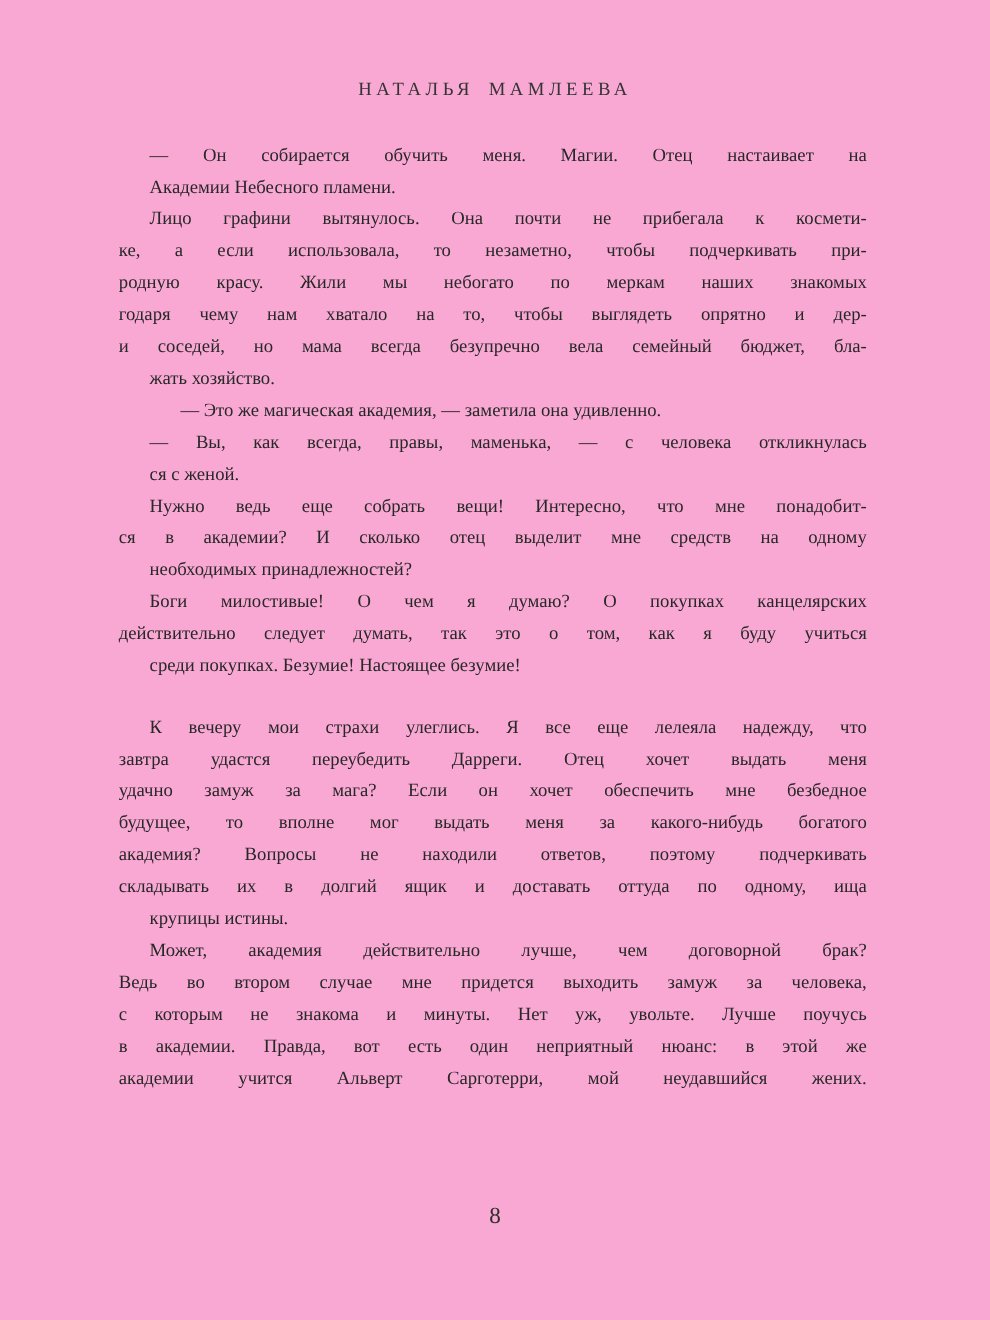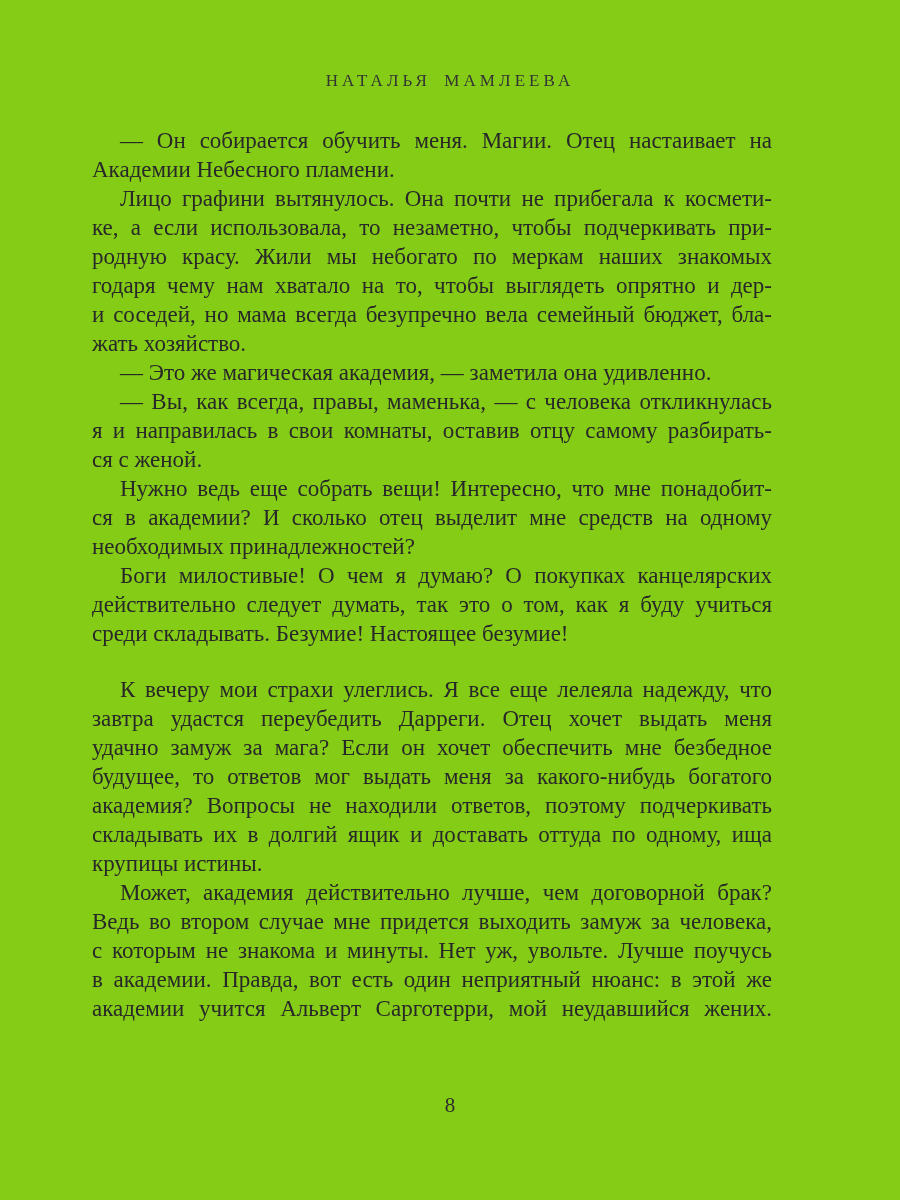--- a/index.html
+++ b/index.html
@@ -4,57 +4,57 @@
 <style>
   html, body {
     margin: 0;
     padding: 0;
     background: #ffffff;
   }
   .book-page {
     position: relative;
     width: 900px;
     height: 1200px;
-    background: #84cc16;
+    background: #f9a8d4;
     overflow: hidden;
     font-family: "Liberation Serif", "DejaVu Serif", serif;
     color: #282828;
   }
   .running-header {
     position: absolute;
     top: 71px;
     left: 0;
     width: 100%;
     text-align: center;
     font-size: 17px;
     line-height: 20px;
     letter-spacing: 0.24em;
     word-spacing: 0.30em;
     color: #343434;
   }
   .text-column {
     position: absolute;
-    left: 92px;
+    left: 108px;
     top: 126px;
     width: 680px;
-    font-size: 23px;
+    font-size: 17px;
     line-height: 29px;
   }
   .para { margin: 0; padding: 0; }
   .line {
     display: block;
     height: 29px;
     line-height: 29px;
     text-align: justify;
     text-align-last: justify;
     white-space: normal;
     overflow: visible;
   }
   .line.first { text-indent: 28px; }
-  .line.end { text-align-last: left; }
+  .line.end { text-align-last: left; margin-left: 28px; }
   .scene-break { height: 27px; }
   .page-number {
     position: absolute;
     top: 1092px;
     left: 0;
     width: 100%;
     text-align: center;
     font-size: 21px;
     line-height: 26px;
     color: #2e2e2e;
@@ -77,39 +77,38 @@
         <div class="line">родную красу. Жили мы небогато по меркам наших знакомых</div>
         <div class="line">годаря чему нам хватало на то, чтобы выглядеть опрятно и дер-</div>
         <div class="line">и соседей, но мама всегда безупречно вела семейный бюджет, бла-</div>
         <div class="line end">жать хозяйство.</div>
       </div>
       <div class="para">
         <div class="line first end">— Это же магическая академия, — заметила она удивленно.</div>
       </div>
       <div class="para">
         <div class="line first">— Вы, как всегда, правы, маменька, — с человека откликнулась</div>
-        <div class="line">я и направилась в свои комнаты, оставив отцу самому разбирать-</div>
         <div class="line end">ся с женой.</div>
       </div>
       <div class="para">
         <div class="line first">Нужно ведь еще собрать вещи! Интересно, что мне понадобит-</div>
         <div class="line">ся в академии? И сколько отец выделит мне средств на одному</div>
         <div class="line end">необходимых принадлежностей?</div>
       </div>
       <div class="para">
         <div class="line first">Боги милостивые! О чем я думаю? О покупках канцелярских</div>
         <div class="line">действительно следует думать, так это о том, как я буду учиться</div>
-        <div class="line end">среди складывать. Безумие! Настоящее безумие!</div>
+        <div class="line end">среди покупках. Безумие! Настоящее безумие!</div>
       </div>
       <div class="scene-break"></div>
       <div class="para">
         <div class="line first">К вечеру мои страхи улеглись. Я все еще лелеяла надежду, что</div>
         <div class="line">завтра удастся переубедить Дарреги. Отец хочет выдать меня</div>
         <div class="line">удачно замуж за мага? Если он хочет обеспечить мне безбедное</div>
-        <div class="line">будущее, то ответов мог выдать меня за какого-нибудь богатого</div>
+        <div class="line">будущее, то вполне мог выдать меня за какого-нибудь богатого</div>
         <div class="line">академия? Вопросы не находили ответов, поэтому подчеркивать</div>
         <div class="line">складывать их в долгий ящик и доставать оттуда по одному, ища</div>
         <div class="line end">крупицы истины.</div>
       </div>
       <div class="para">
         <div class="line first">Может, академия действительно лучше, чем договорной брак?</div>
         <div class="line">Ведь во втором случае мне придется выходить замуж за человека,</div>
         <div class="line">с которым не знакома и минуты. Нет уж, увольте. Лучше поучусь</div>
         <div class="line">в академии. Правда, вот есть один неприятный нюанс: в этой же</div>
         <div class="line">академии учится Альверт Сарготерри, мой неудавшийся жених.</div>

